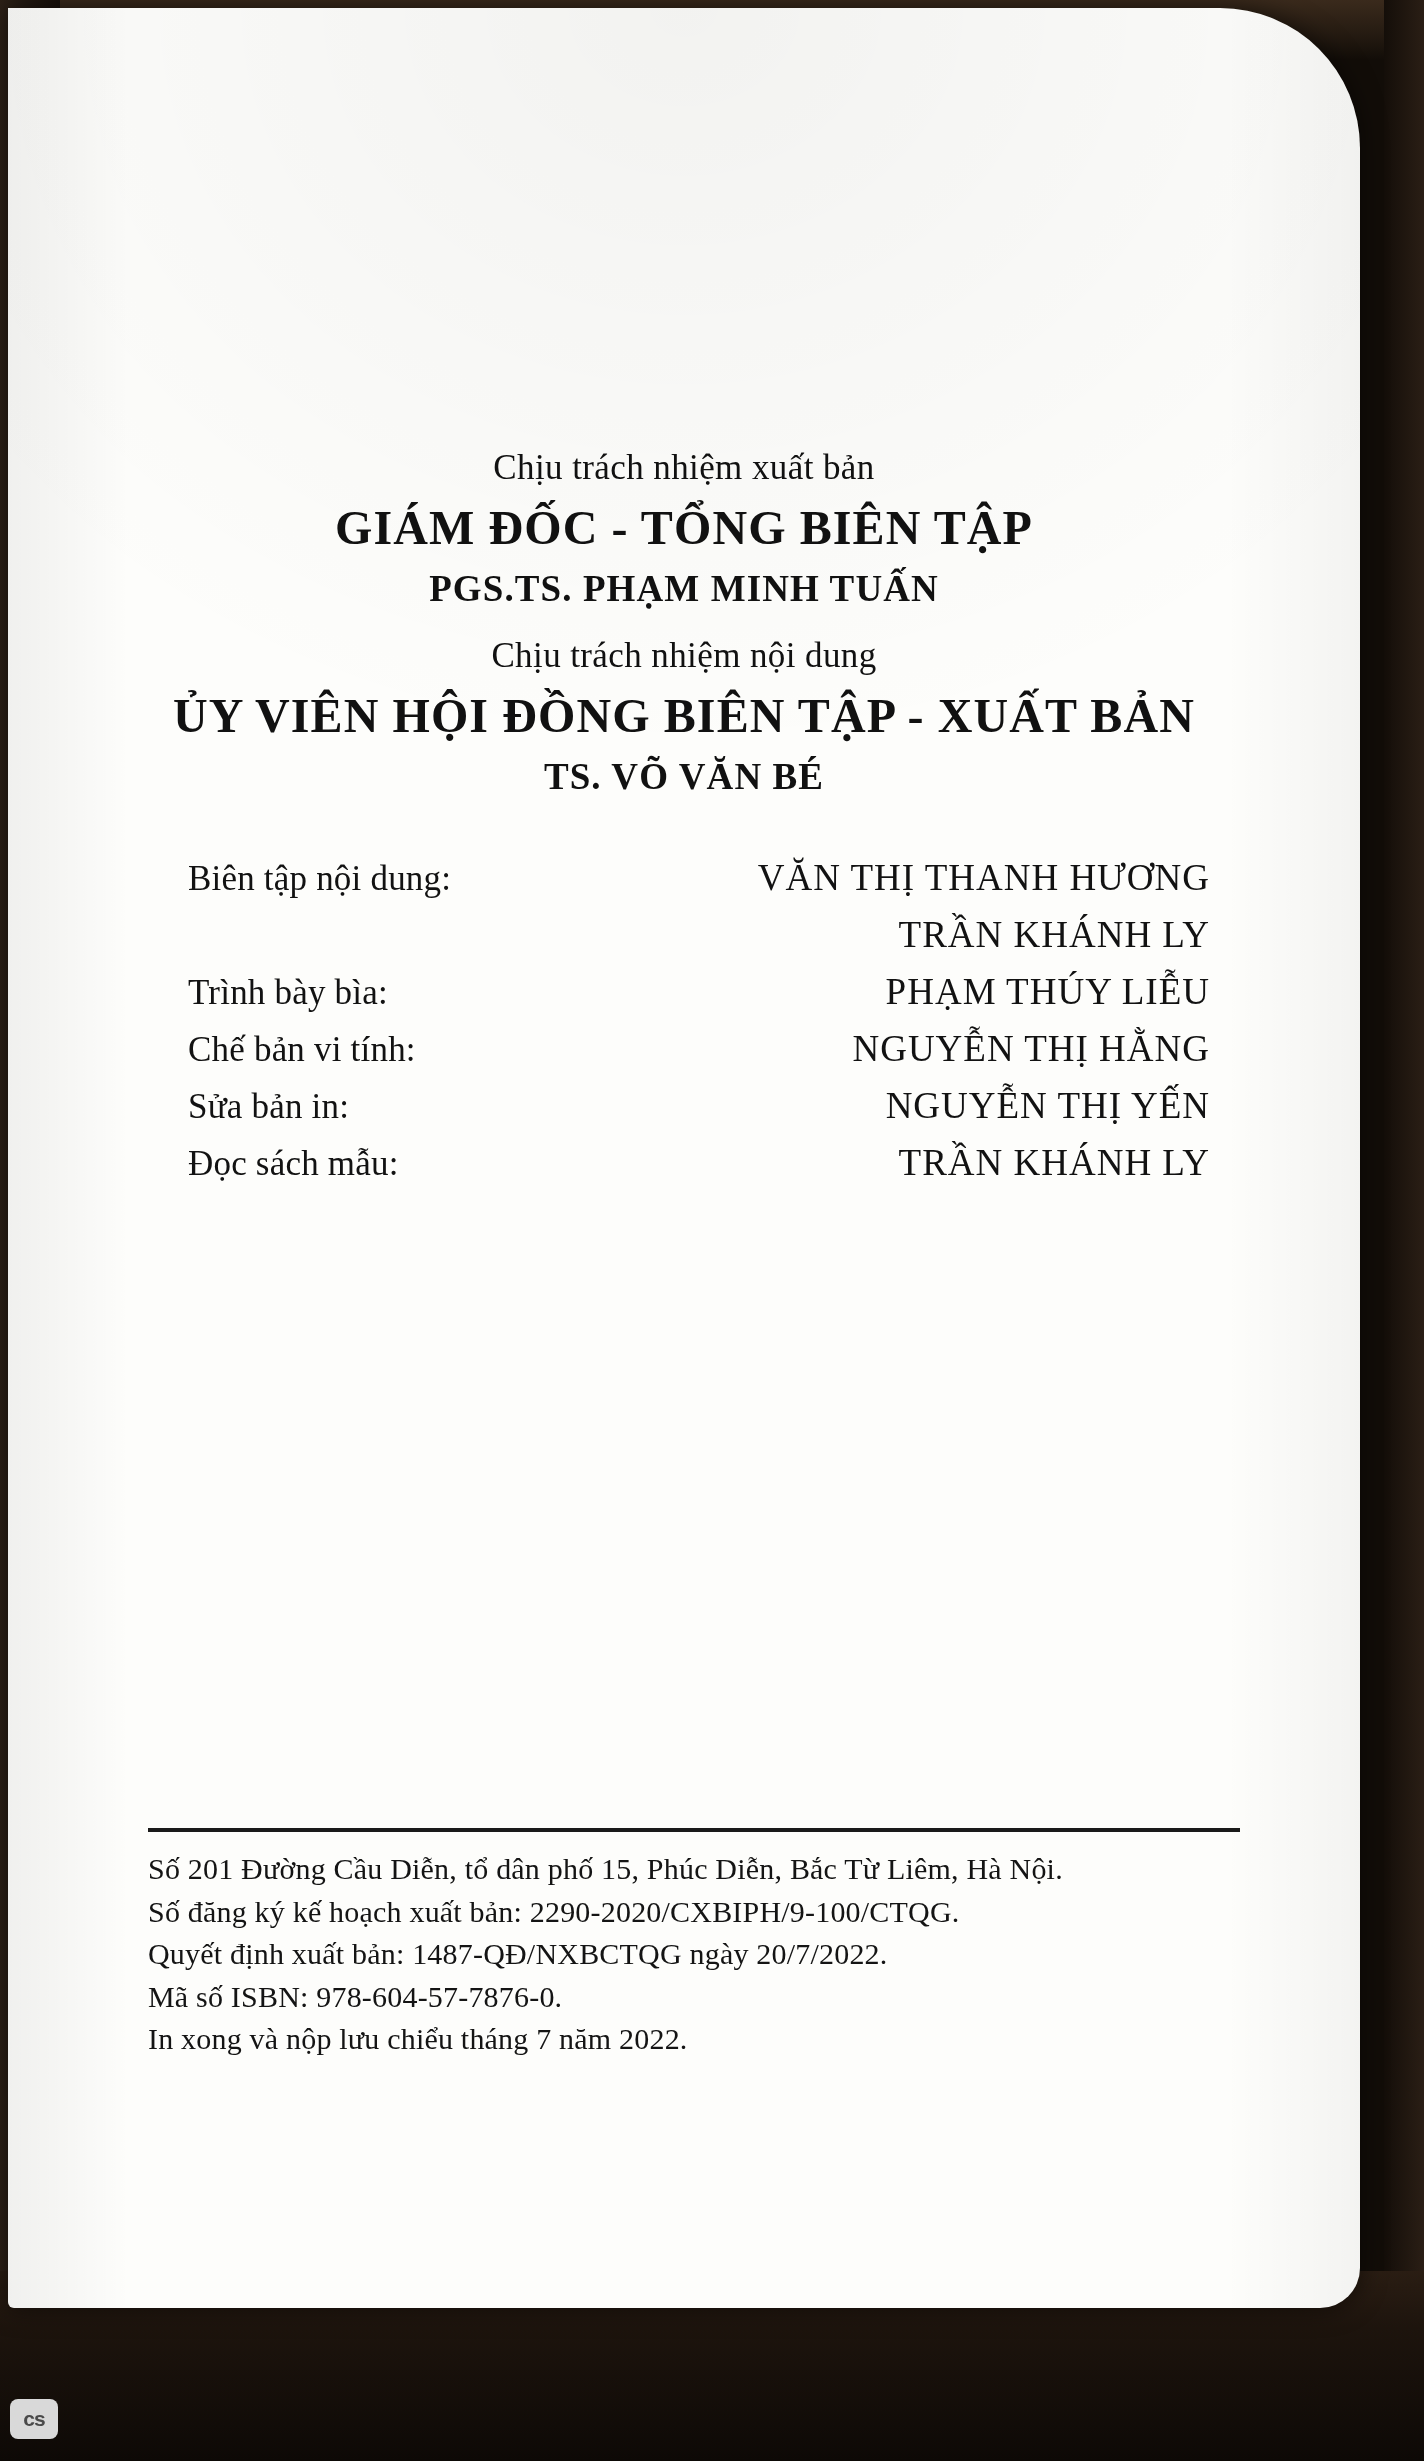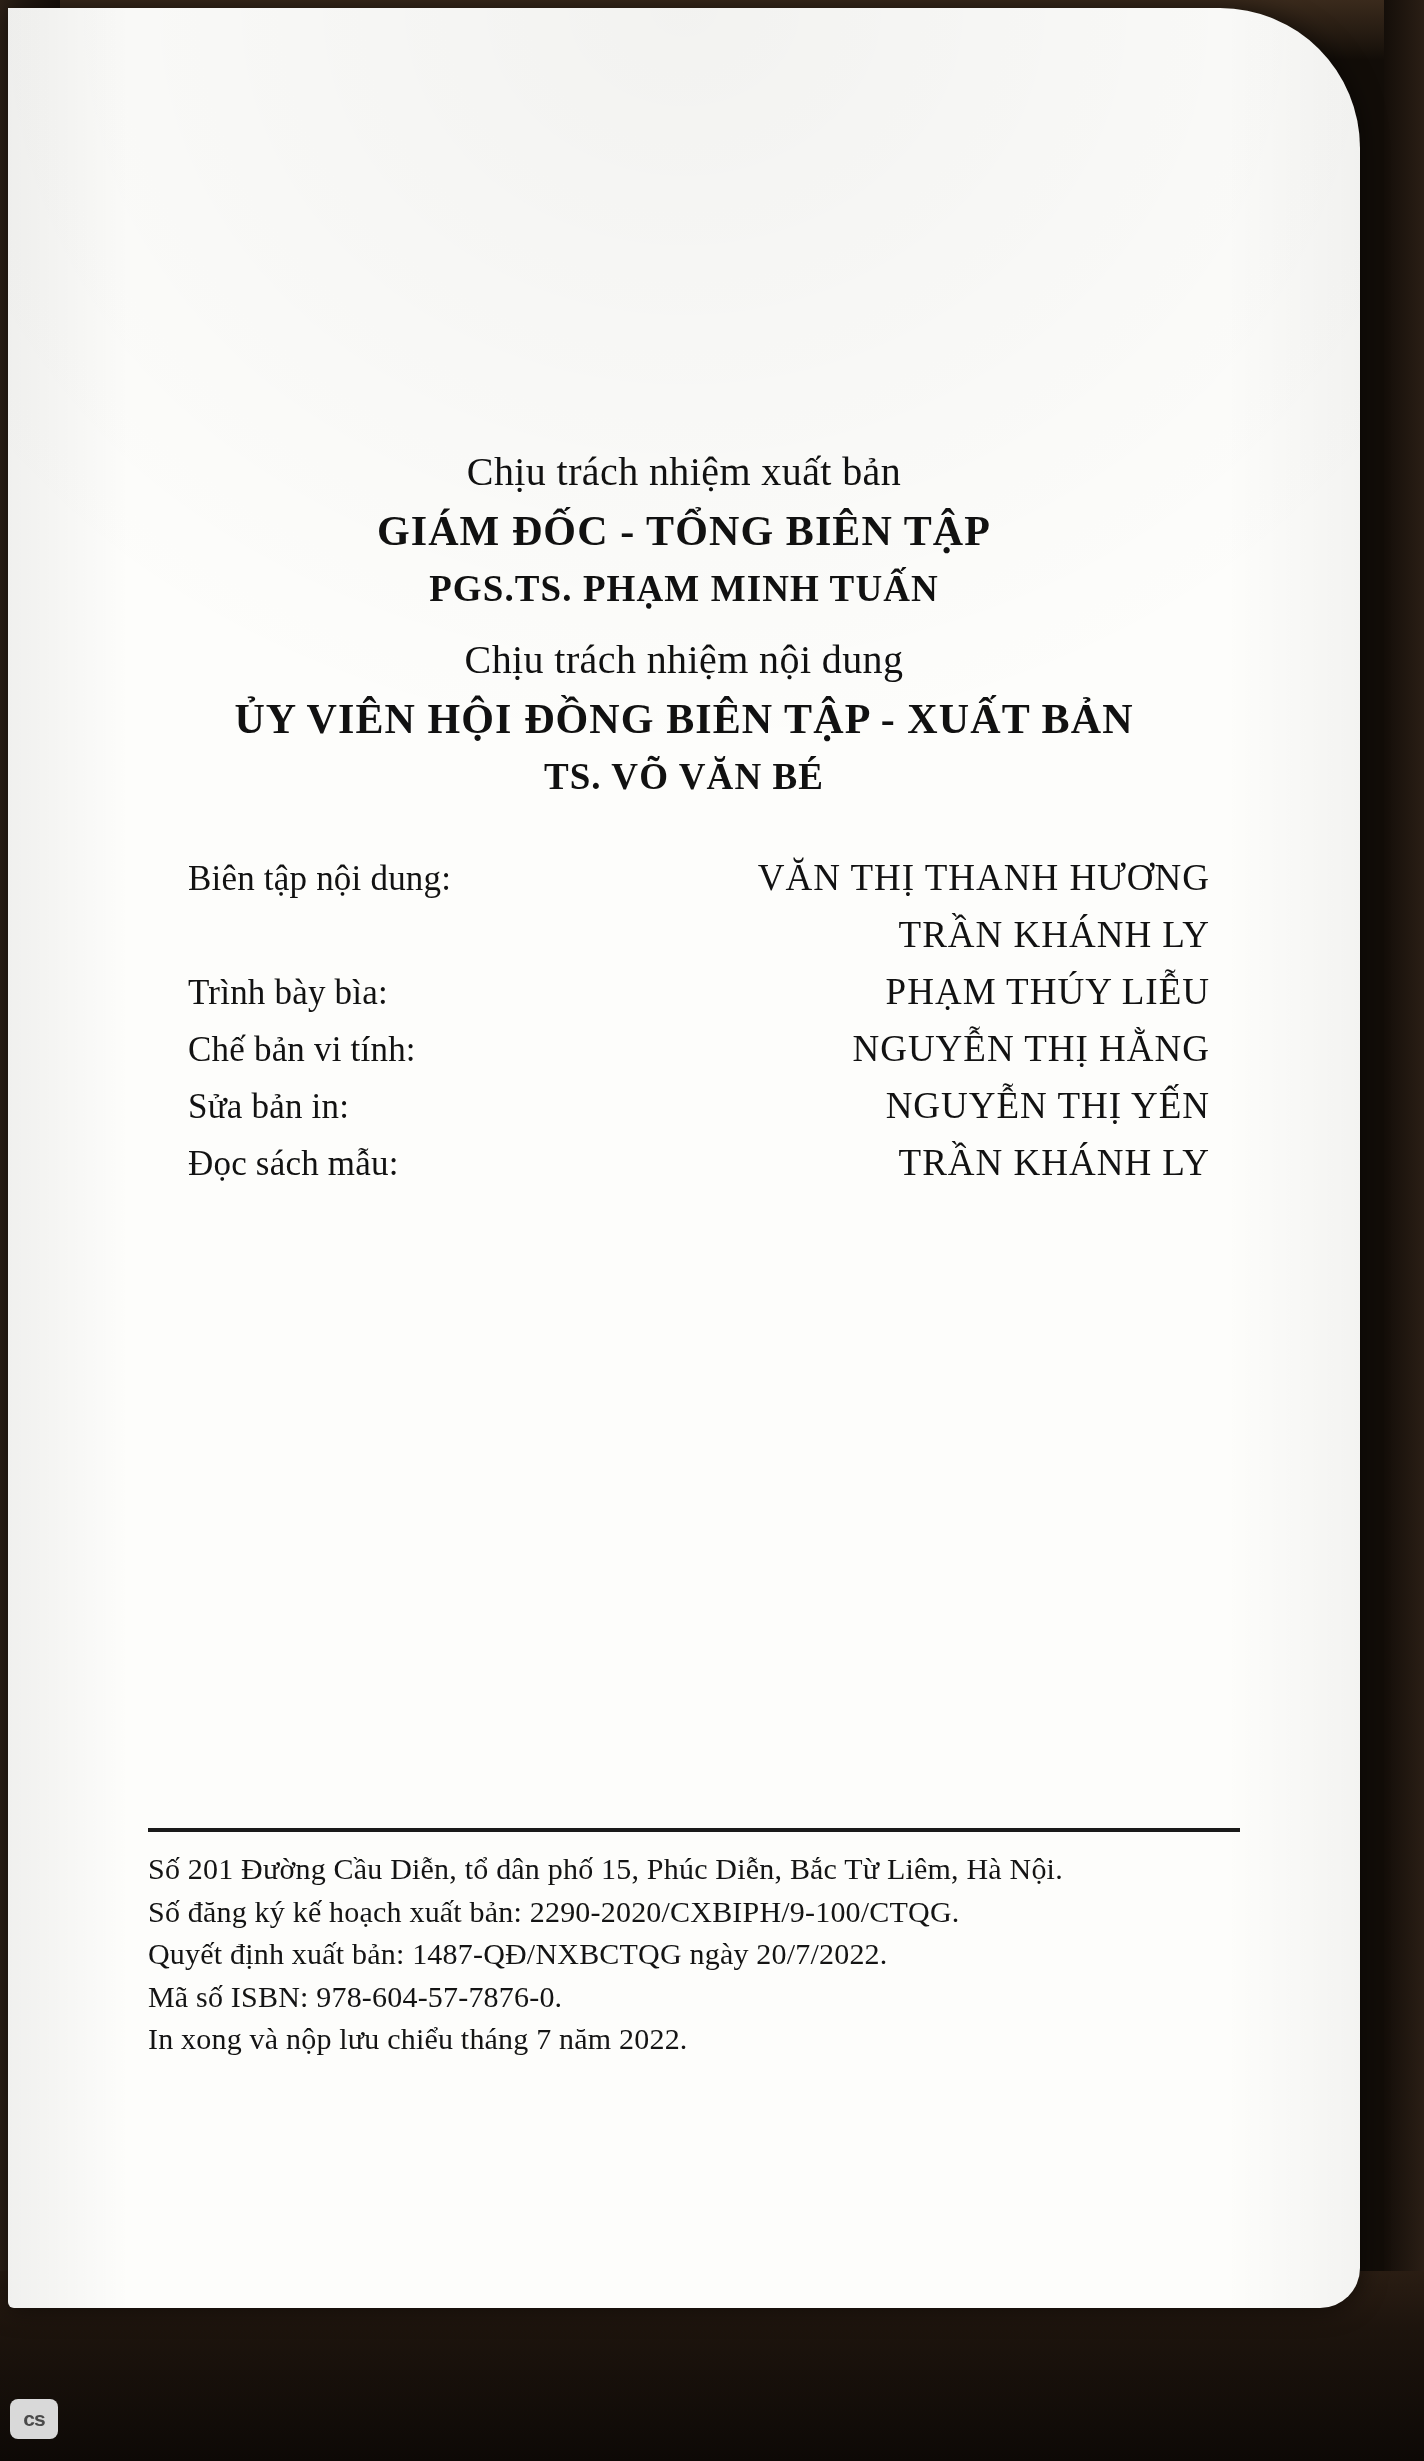--- a/index.html
+++ b/index.html
@@ -75,26 +75,26 @@
     padding: 0 120px;
   }
 
   
   .credits-block {
     margin-top: 440px;
     text-align: center;
     color: #111;
   }
   .line-light {
-    font-size: 40px;
+    font-size: 35px;
     letter-spacing: 0.4px;
     margin: 0 0 12px 0;
   }
   .line-bold {
-    font-size: 42px;
+    font-size: 48px;
     font-weight: bold;
     letter-spacing: 1.1px;
     margin: 0 0 12px 0;
   }
   .line-bold.small-caps {
     font-size: 37px;
   }
   .gap-1 { height: 14px; }
 
   

